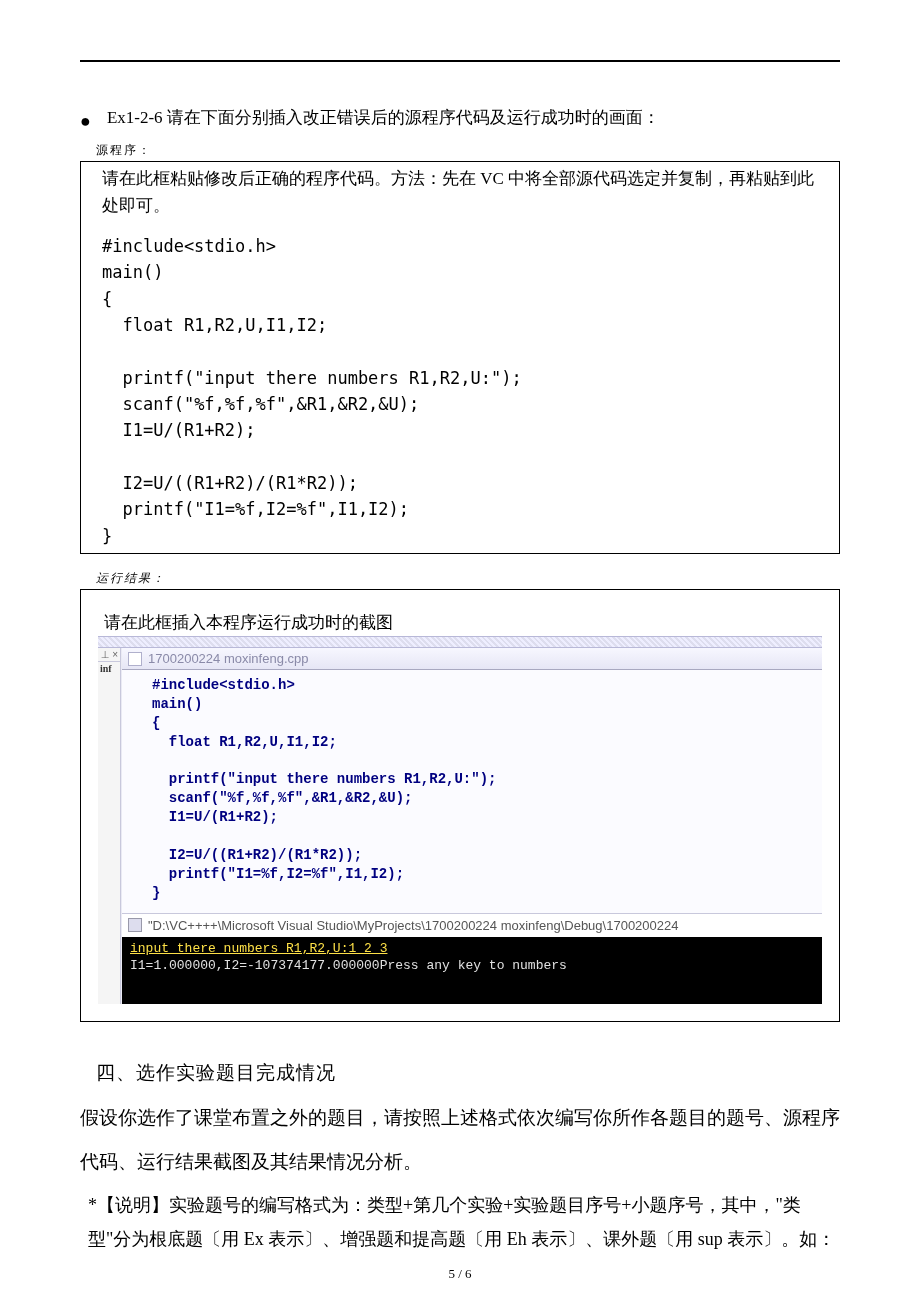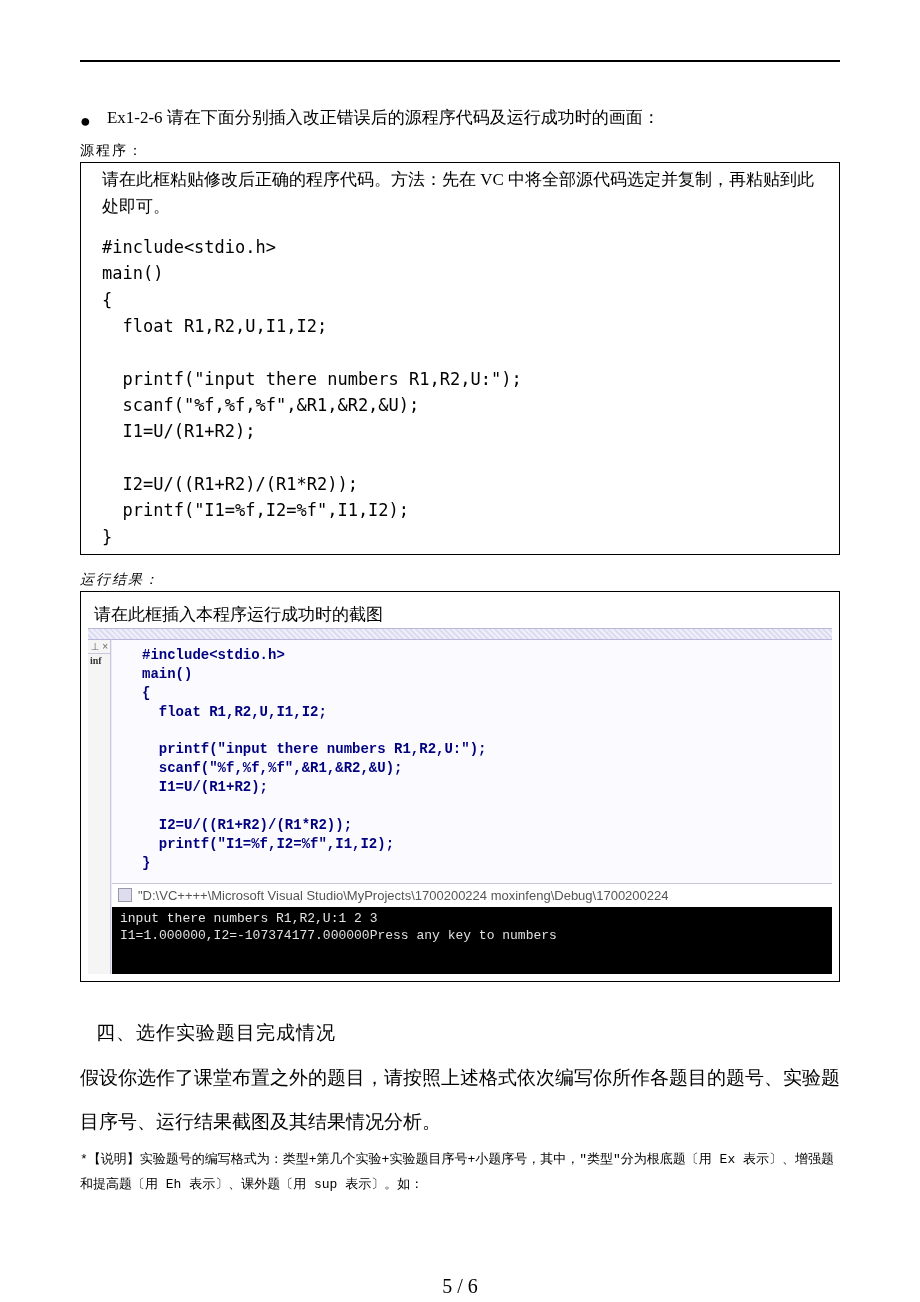--- a/index.html
+++ b/index.html
@@ -25,43 +25,43 @@
     font-size: 17px;
     line-height: 1.9;
   }
   .bullet {
     font-size: 18px;
     margin-right: 16px;
     position: relative;
     top: 2px;
   }
   .label {
-    font-size: 14px;
+    font-size: 12px;
     letter-spacing: 2px;
-    margin: 6px 0 2px 0;
+    margin: 6px 0 2px 16px;
   }
   .box {
     border: 1px solid #000;
     padding: 4px 21px;
     font-size: 17px;
     line-height: 1.55;
   }
   .box pre {
     margin: 0;
     font-family: "SimSun", "宋体", monospace;
     white-space: pre-wrap;
     font-size: 17px;
   }
   .run-caption {
     font-size: 17px;
     padding: 4px 6px 2px 6px;
   }
   .run-box {
     border: 1px solid #000;
-    padding: 7px;
+    padding: 17px;
   }
   .ide-wrap {
     display: flex;
   }
   .gutter {
     width: 22px;
     background: #f5f5f5;
     border-right: 1px solid #c8c8dc;
     font-size: 10px;
     color: #666;
@@ -128,43 +128,42 @@
   }
   .console {
     background: #000;
     color: #e0e0e0;
     font-family: "Courier New", monospace;
     font-size: 13px;
     padding: 4px 8px 30px 8px;
     white-space: pre;
     line-height: 1.3;
   }
-  .console .input { color: #e5e5e5; }
+  .console .input { color: #fde047; text-decoration: underline; }
   .section-h {
     font-size: 19px;
     margin: 38px 0 10px 16px;
     letter-spacing: 1px;
   }
   .para {
     font-size: 19px;
     line-height: 2.3;
     margin: 0;
   }
   .note {
-    font-size: 13px;
+    font-size: 18px;
     line-height: 1.9;
-    margin: 4px 0 0 0;
-    font-family: Liberation Mono, monospace;
+    margin: 4px 0 0 8px;
   }
   .footer {
     position: absolute;
-    bottom: 4px;
+    bottom: 20px;
     left: 0; right: 0;
     text-align: center;
-    font-size: 20px;
+    font-size: 13px;
   }
   .hatch {
     background: repeating-linear-gradient(45deg,#eef 0,#eef 2px,#dde 2px,#dde 4px);
     height: 10px;
     border-top:1px solid #b8b8d8;
     border-bottom:1px solid #b8b8d8;
   }
 </style>
 </head>
 <body>
@@ -200,20 +199,24 @@
 
   <div class="run-box">
     <div class="run-caption">请在此框插入本程序运行成功时的截图</div>
     <div class="hatch"></div>
     <div class="ide-wrap">
       <div class="gutter">
         <div class="g1">⊥ ×</div>
         <div class="g2">inf</div>
       </div>
       <div class="ide-body">
+        <div class="tabbar">
+          <span class="tab-icon"></span>
+          <span>1700200224 moxinfeng.cpp</span>
+        </div>
         <div class="code-area"><span>#include&lt;stdio.h&gt;
 main()
 {
   float R1,R2,U,I1,I2;
 
   printf("input there numbers R1,R2,U:");
   scanf("%f,%f,%f",&amp;R1,&amp;R2,&amp;U);
   I1=U/(R1+R2);
 
   I2=U/((R1+R2)/(R1*R2));
@@ -223,17 +226,17 @@
           <span class="cicon"></span>
           <span>"D:\VC++++\Microsoft Visual Studio\MyProjects\1700200224 moxinfeng\Debug\1700200224</span>
         </div>
         <div class="console"><span class="input">input there numbers R1,R2,U:1 2 3</span>
 <span>I1=1.000000,I2=-107374177.000000Press any key to numbers</span></div>
       </div>
     </div>
   </div>
 
   <p class="section-h">四、选作实验题目完成情况</p>
-  <p class="para">假设你选作了课堂布置之外的题目，请按照上述格式依次编写你所作各题目的题号、实验题目序号、运行结果截图及其结果情况分析。</p>
+  <p class="para">假设你选作了课堂布置之外的题目，请按照上述格式依次编写你所作各题目的题号、源程序代码、运行结果截图及其结果情况分析。</p>
   <p class="note">*【说明】实验题号的编写格式为：类型+第几个实验+实验题目序号+小题序号，其中，"类型"分为根底题〔用 Ex 表示〕、增强题和提高题〔用 Eh 表示〕、课外题〔用 sup 表示〕。如：</p>
 
   <div class="footer">5 / 6</div>
 </div>
 
 </body></html>

